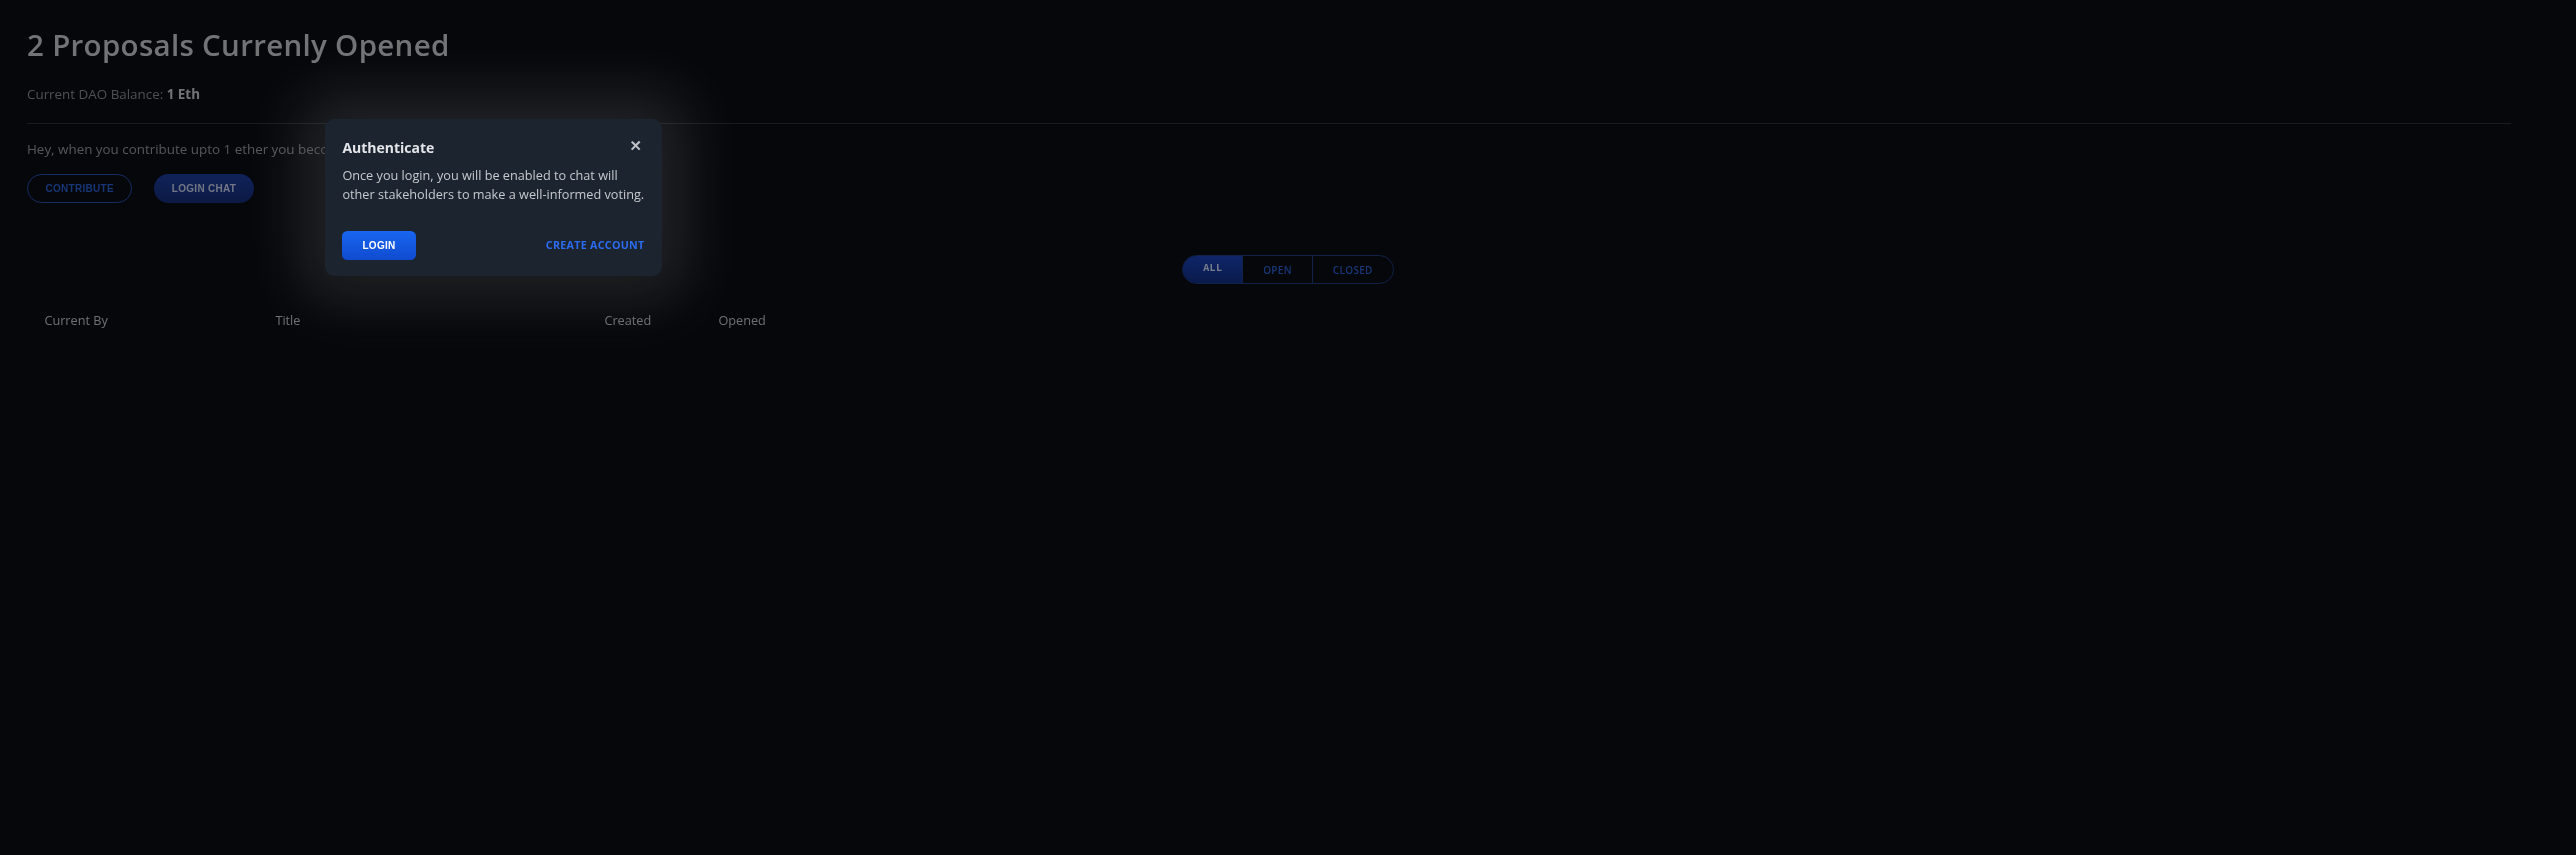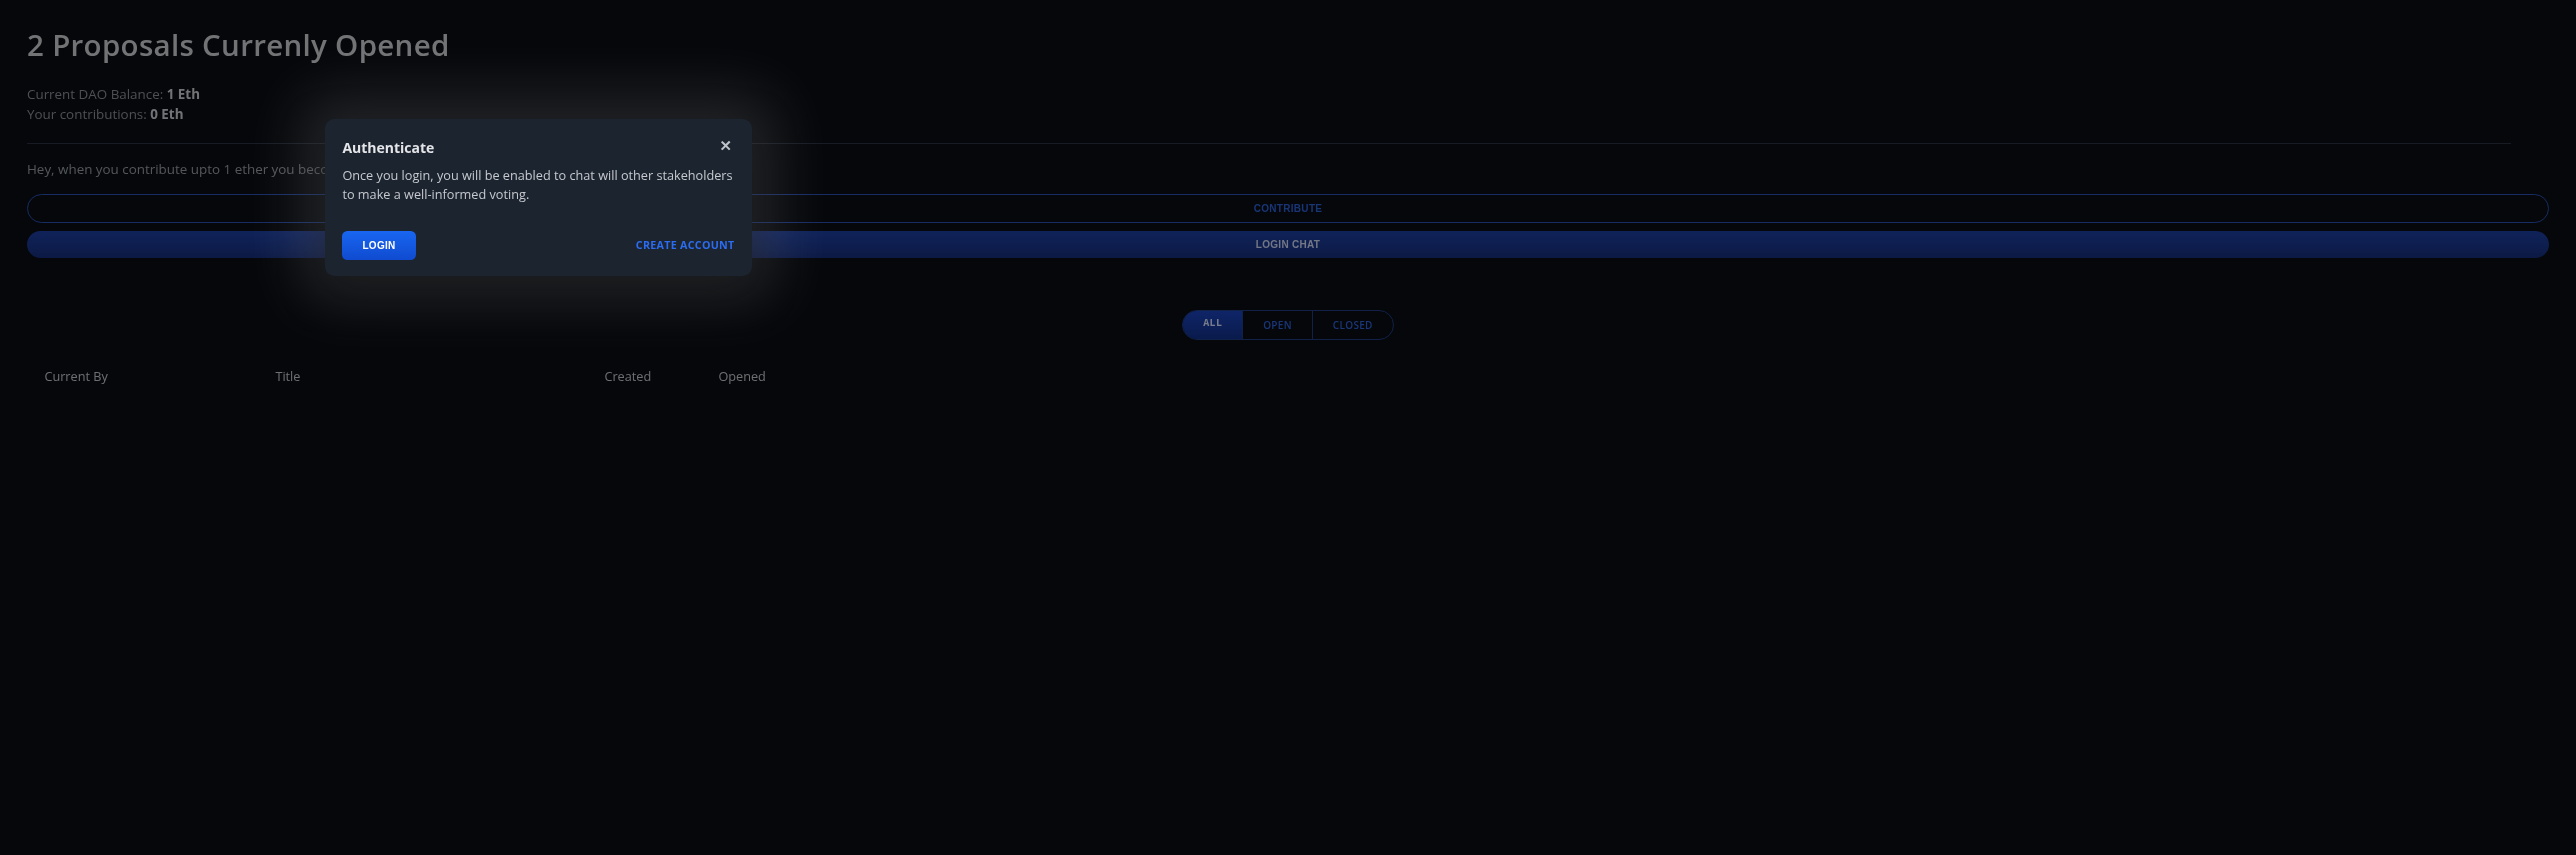--- a/index.html
+++ b/index.html
@@ -42,21 +42,21 @@
   .eth-input {
     width: 402px;
     background: transparent;
     border: 0.7px solid #3a4252;
     border-radius: 4px;
     padding: 8px 10.7px;
     color: #cfd2d6;
     font-size: 13.4px;
   }
   .eth-input::placeholder { color: #6d727b; }
-  .btn-row { display: flex; gap: 8px; margin-top: 14.8px; flex-direction: column; }
+  .btn-row { display: flex; gap: 22px; margin-top: 14.8px; }
   .btn {
     border-radius: 670px;
     padding: 8px 17.4px;
     font-size: 10px;
     font-weight: 600;
     letter-spacing: 0.3px;
     cursor: pointer;
     user-select: none;
   }
   .btn-outline {
@@ -99,21 +99,21 @@
     font-size: 12.7px;
   }
   .thead .c1 { flex: 0 0 231px; }
   .thead .c2 { flex: 0 0 329px; }
   .thead .c3 { flex: 0 0 114px; }
   .thead .c4 { flex: 0 0 67px; }
   
   .modal {
     position: absolute;
     left: 325px; top: 119px;
-    width: 427px;
+    width: 337px;
     background: #1c2430;
     border-radius: 9.4px;
     padding: 19px 17.4px 16px;
     box-shadow: 0 0 60px 27px rgba(255,255,255,0.12), 0 13.4px 40px rgba(0,0,0,.6);
     z-index: 20;
     color: #d5d8dd;
   }
   .modal-head { display: flex; justify-content: space-between; align-items: flex-start; }
   .modal-title { font-size: 14px; font-weight: 700; color: #e3e5e8; }
   .close-x {
@@ -147,23 +147,20 @@
 </head>
 <body>
 
 <div class="page">
 
   <h1 class="page-title">2 Proposals Currenly Opened</h1>
 
   <div class="balance-line">
     <span>Current DAO Balance: </span><strong>1 Eth</strong>
   </div>
-  <div class="balance-line">
-    <span>Your contributions: </span><strong>0 Eth</strong>
-  </div>
 
   <hr class="hr">
 
   <div class="hint">Hey, when you contribute upto 1 ether you become a stakeholder</div>
 
 
   <div class="btn-row">
     <button class="btn btn-outline">CONTRIBUTE</button>
     <button class="btn btn-solid">LOGIN CHAT</button>
   </div>

